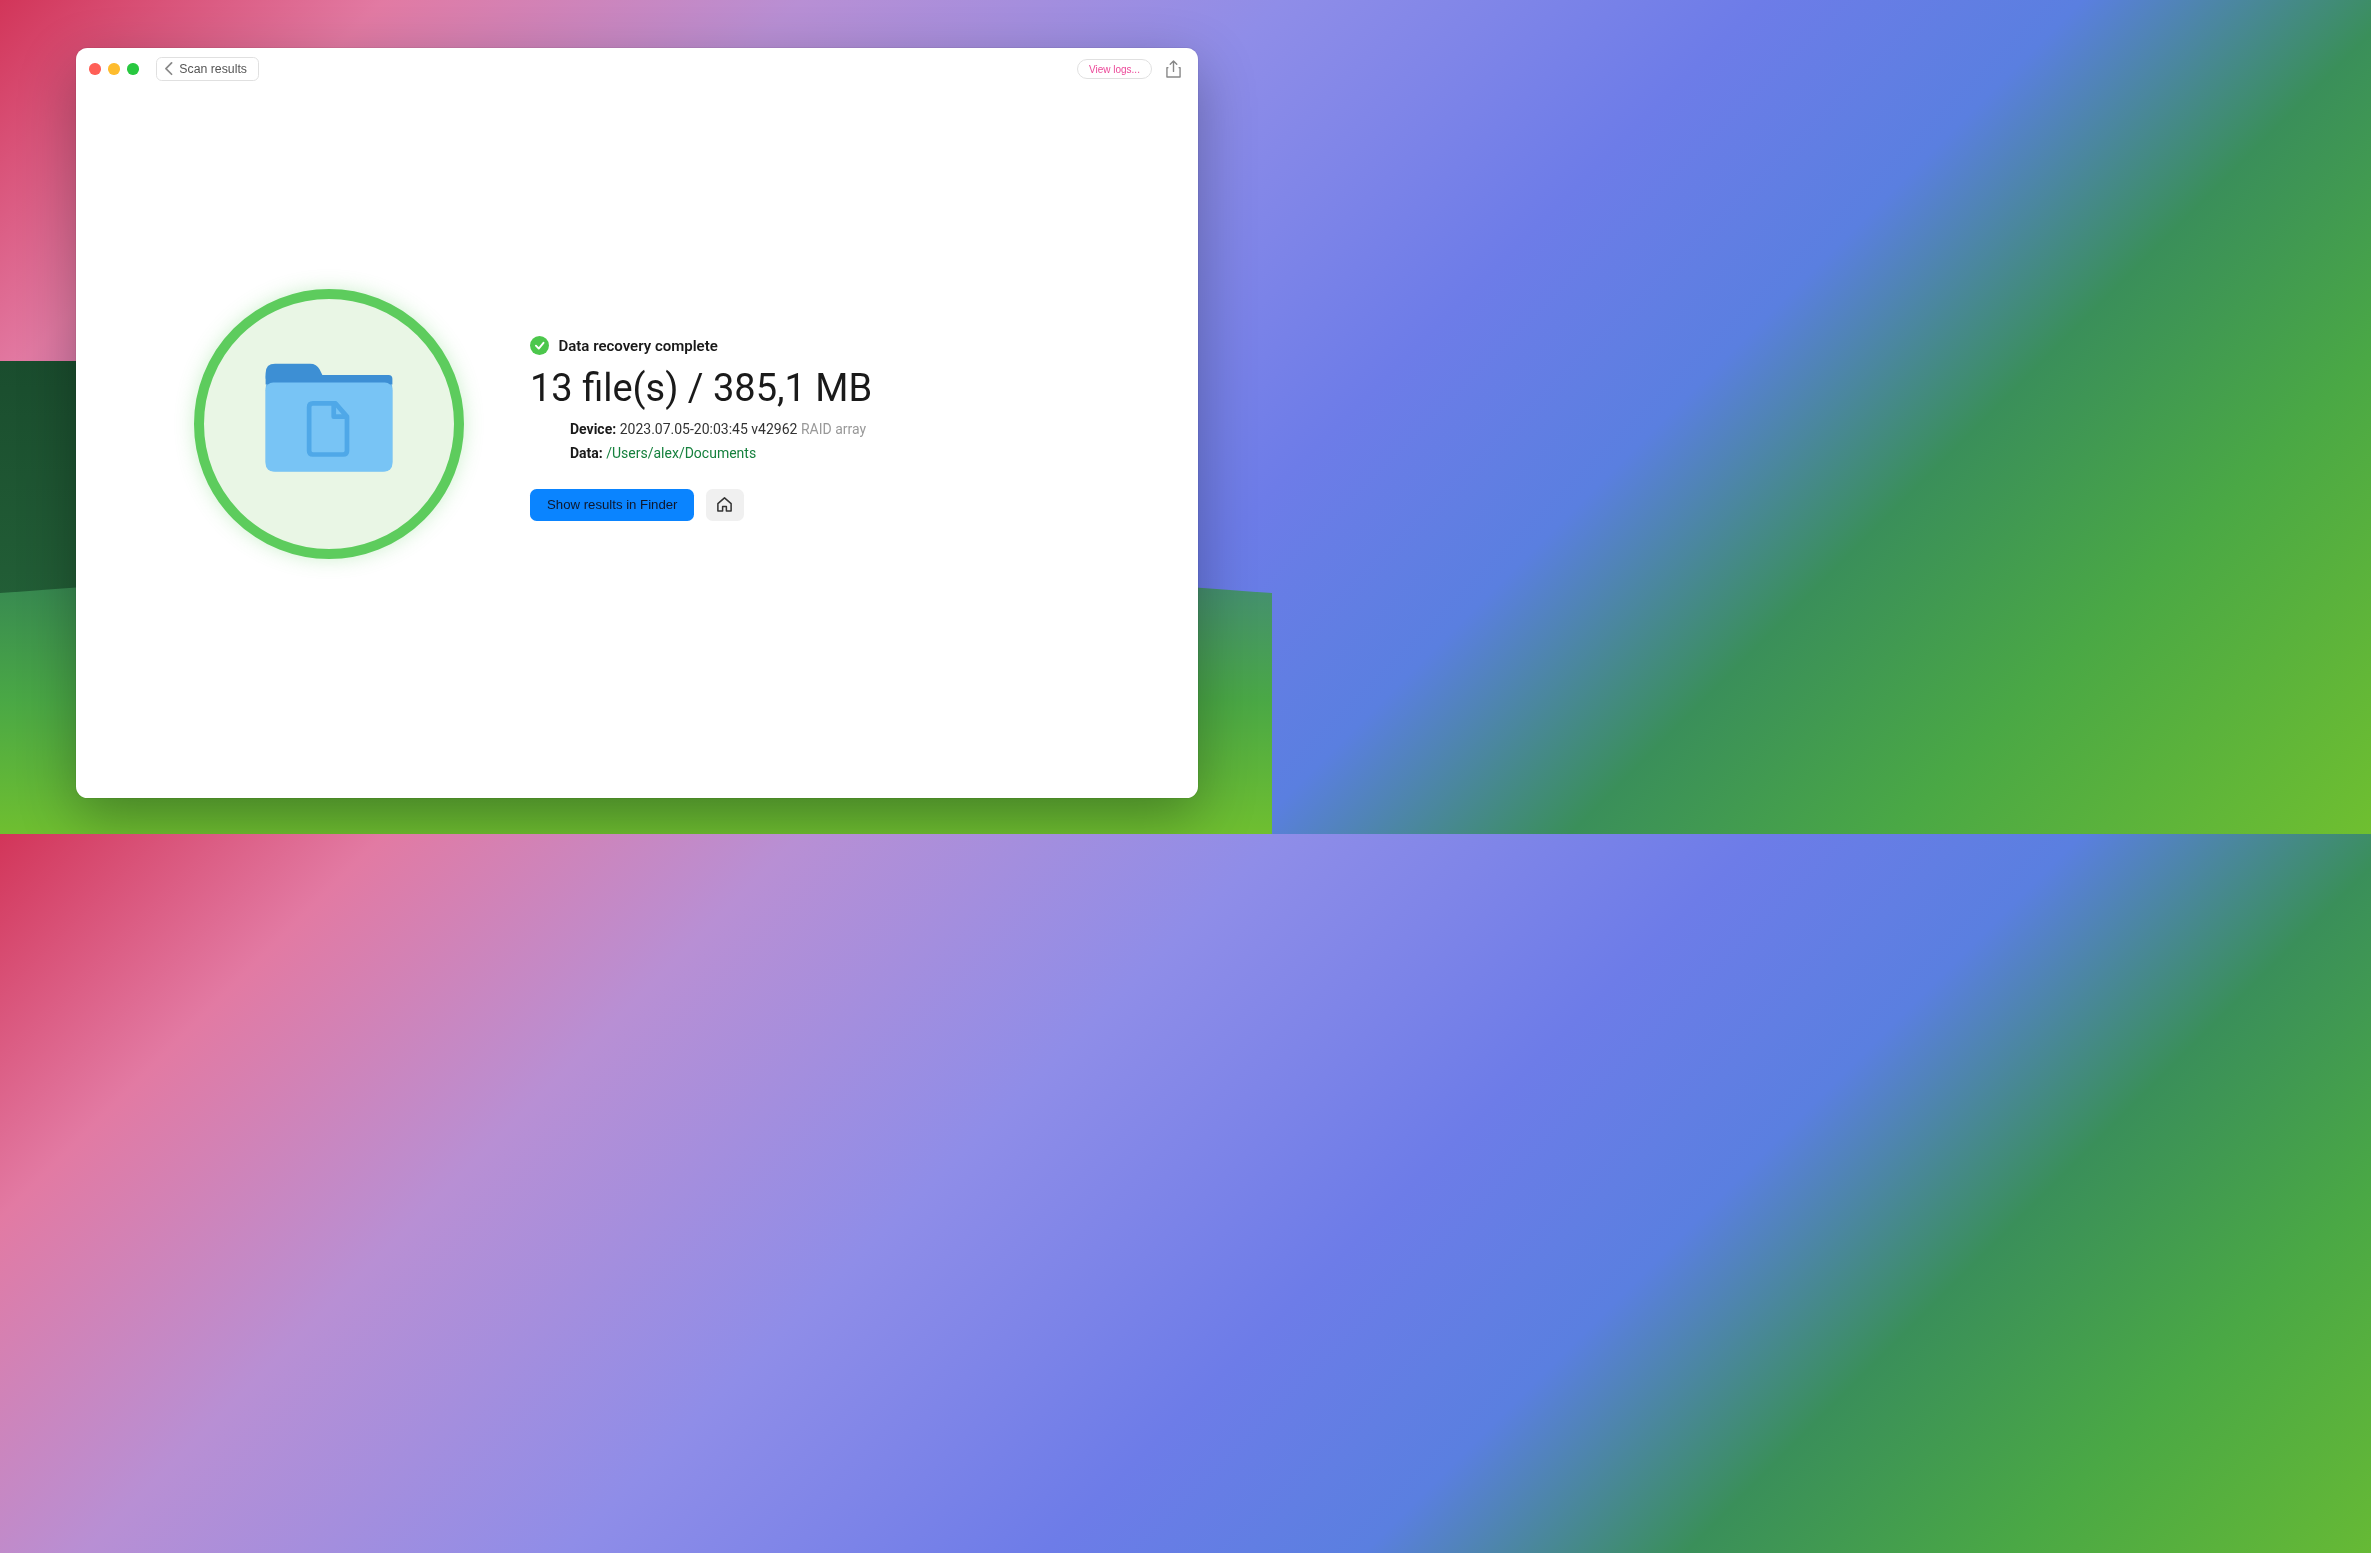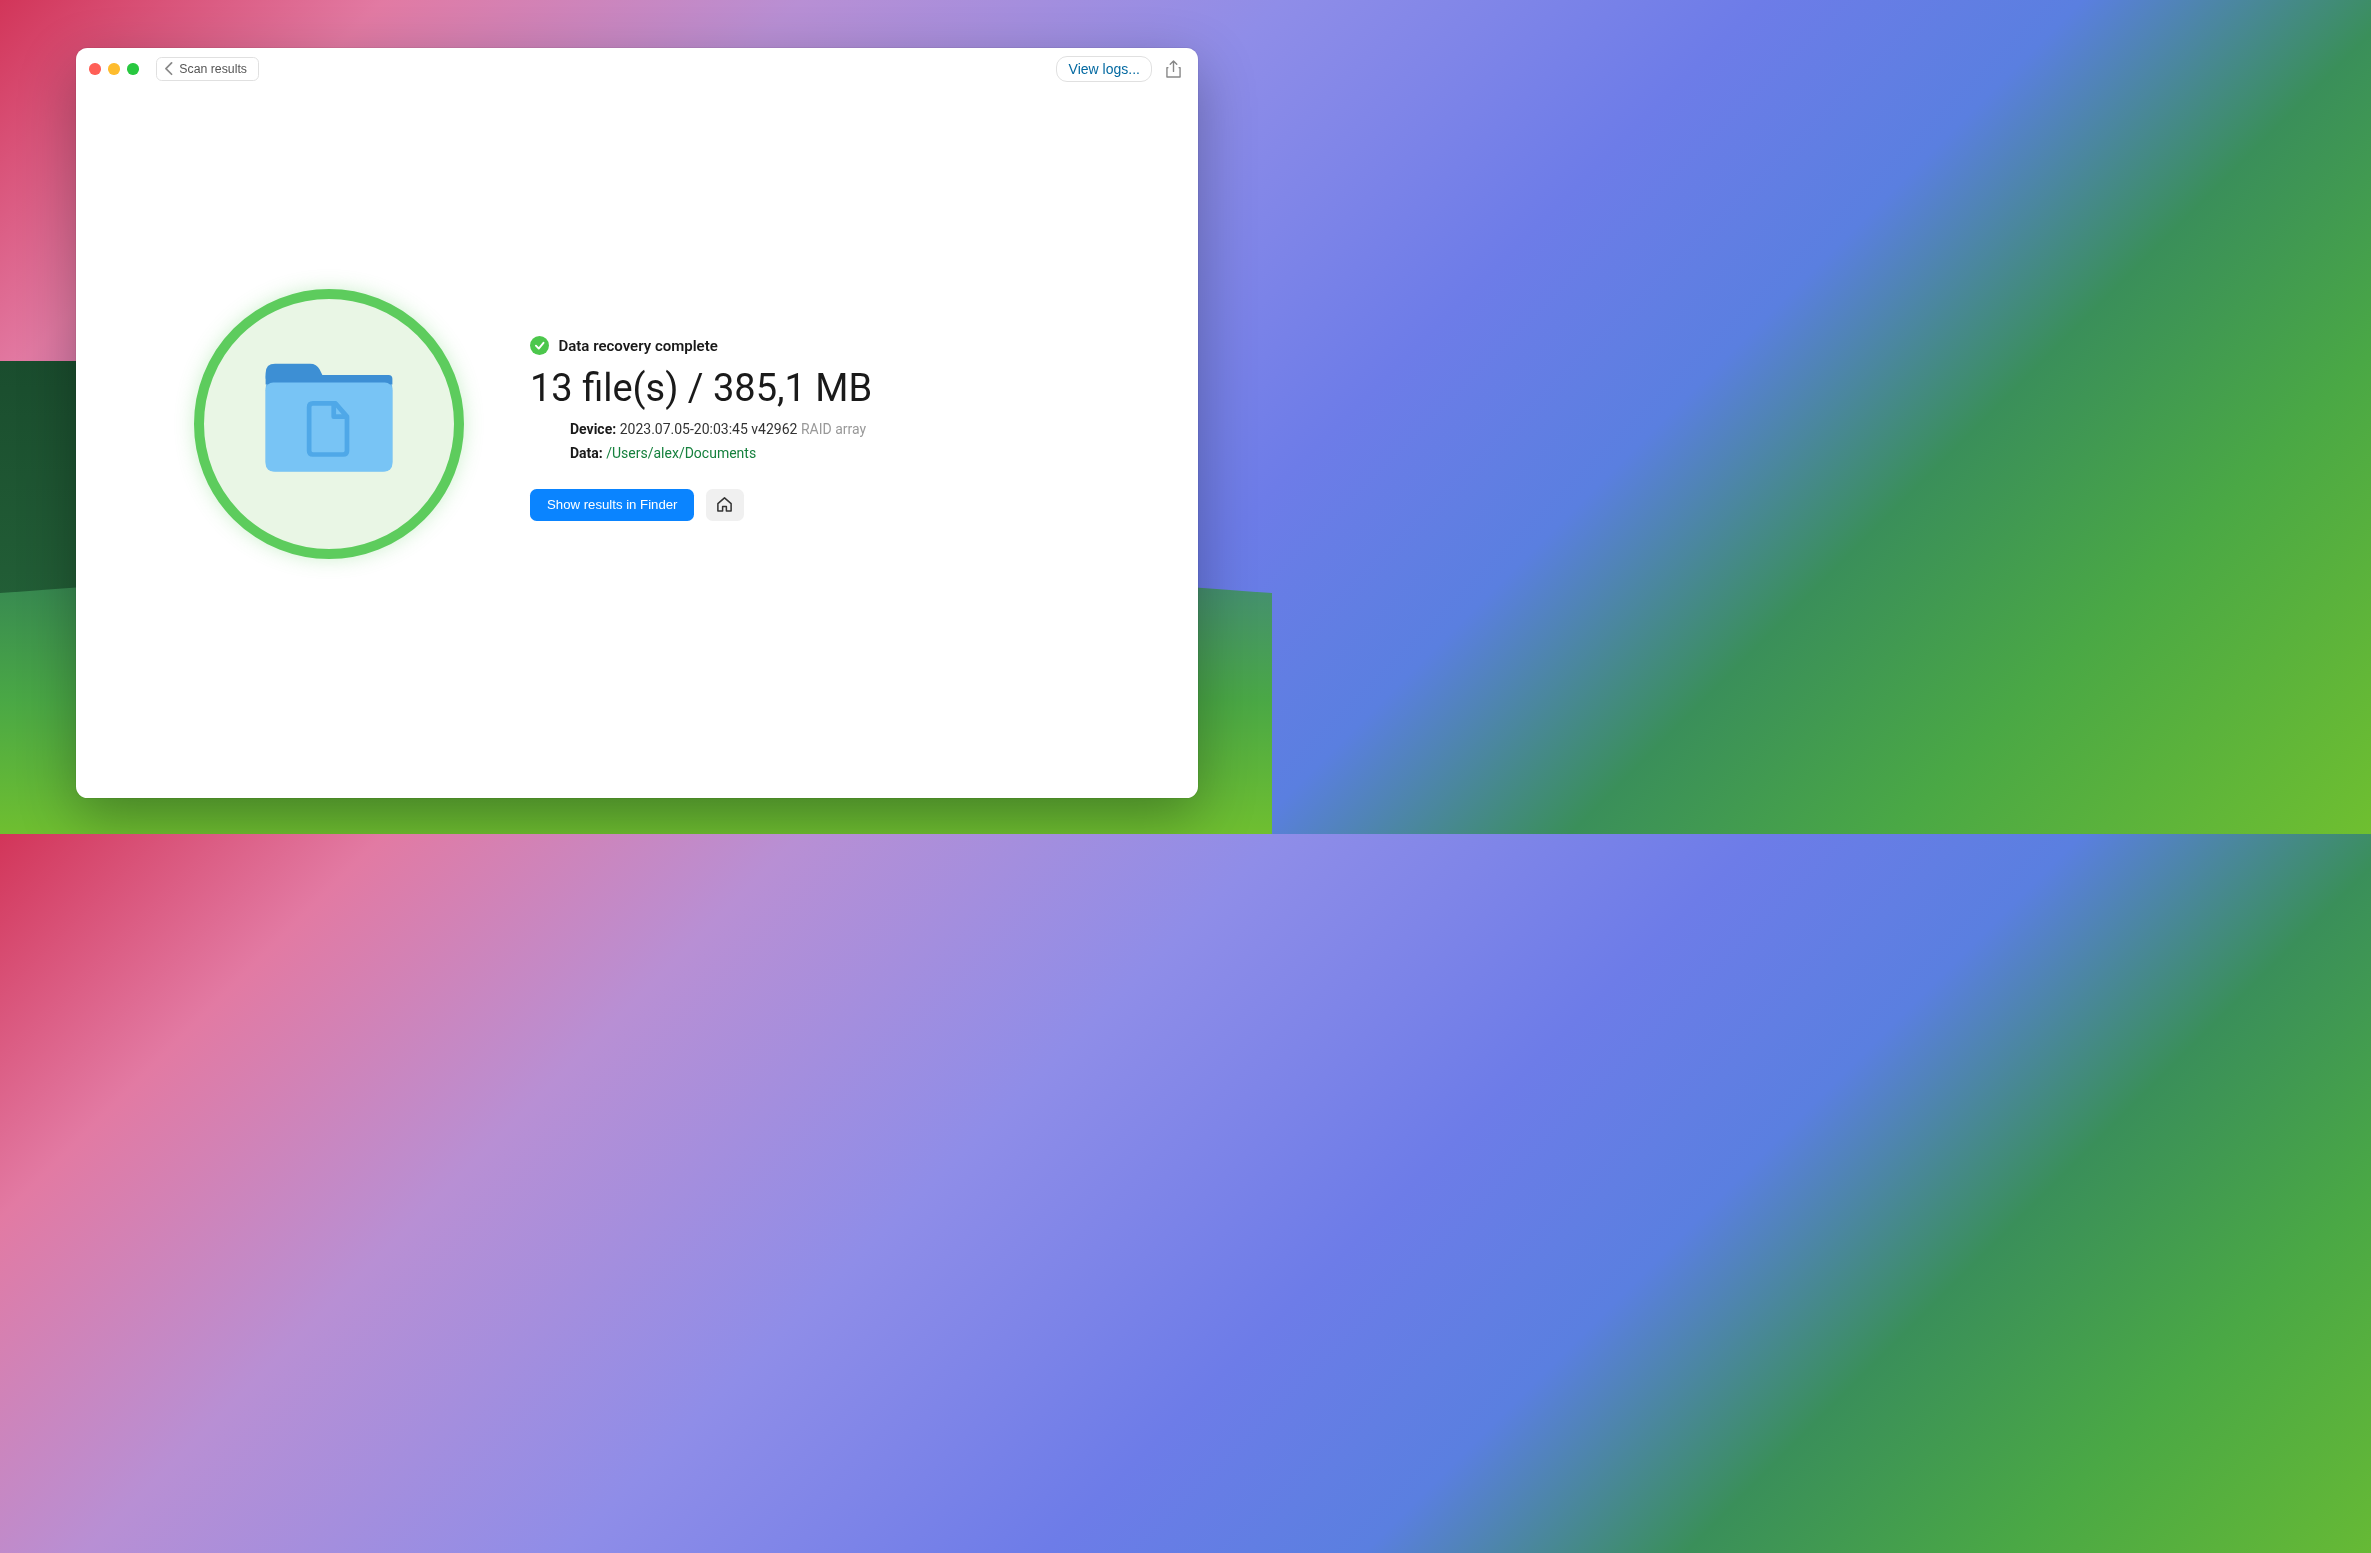--- a/index.html
+++ b/index.html
@@ -108,22 +108,22 @@
       align-items: center;
       gap: 9.5px;
     }
     
     .view-logs-button {
       padding: 3.8px 11.4px;
       border: 0.9px solid #e0e0e0;
       border-radius: 11px;
       background: #ffffff;
       cursor: pointer;
-      font-size: 14px;
-      color: #0369a1;
+      font-size: 10px;
+      color: #ec4899;
     }
     
     .share-button {
       width: 23px;
       height: 23px;
       display: flex;
       align-items: center;
       justify-content: center;
       cursor: pointer;
       color: #777;
@@ -217,21 +217,21 @@
     
     .action-row {
       display: flex;
       gap: 11.4px;
       margin-top: 28px;
     }
     
     .primary-button {
       padding: 7.6px 17px;
       background: #0a84ff;
-      color: #ffffff;
+      color: #0f172a;
       border: none;
       border-radius: 6.6px;
       font-size: 13.2px;
       font-weight: 500;
       cursor: pointer;
     }
     
     .home-button {
       width: 38px;
       height: 32px;

